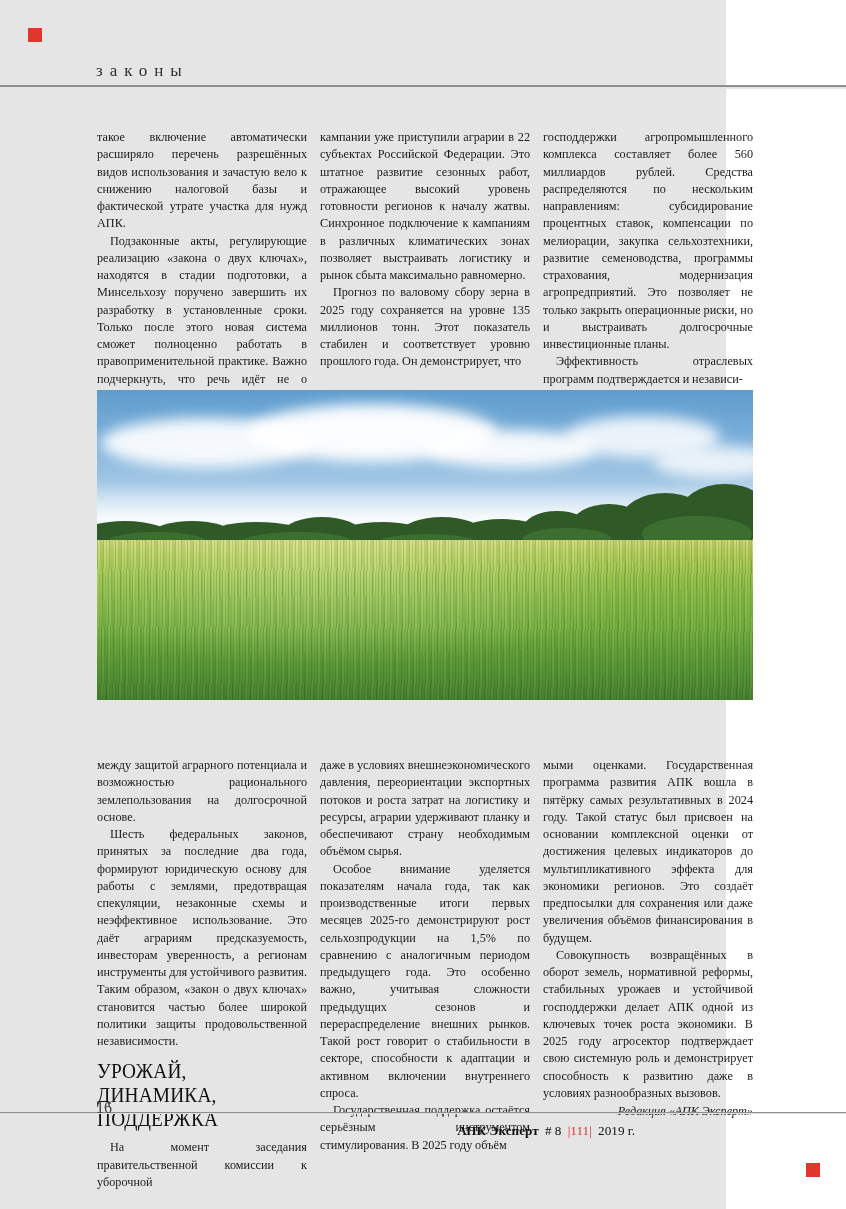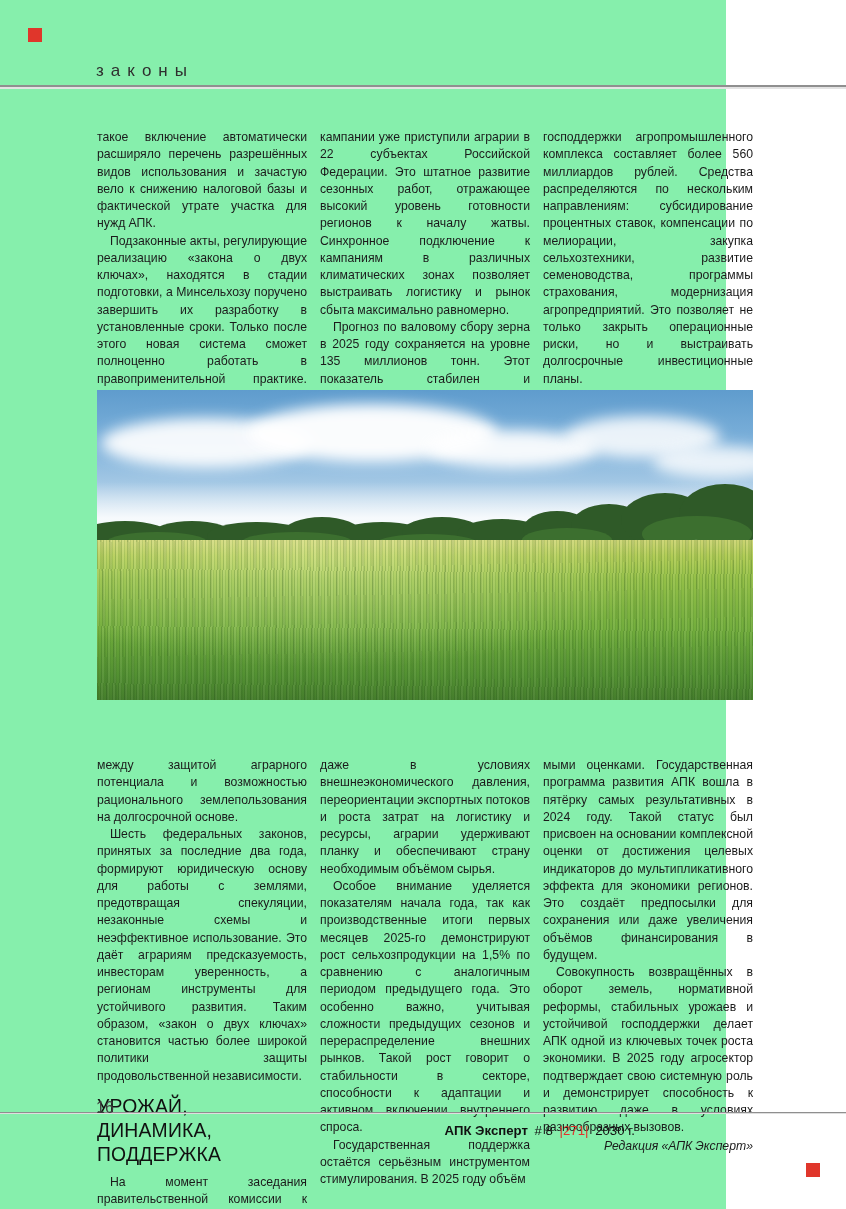--- a/index.html
+++ b/index.html
@@ -1,17 +1,17 @@
 <!DOCTYPE html>
 <html lang="ru"><head>
 <meta charset="utf-8">
 <style>
   html,body{margin:0;padding:0;background:#ffffff;}
   body{width:846px;height:1209px;font-family:"Liberation Sans",sans-serif;overflow:hidden;}
-  .page{position:relative;width:726px;height:1209px;background:#86efac;}
+  .page{position:relative;width:726px;height:1209px;background:#e5e5e5;font-family:Liberation Serif, serif;}
 
   .corner-mark{position:absolute;width:14px;height:14px;background:#e0362b;}
   .corner-mark.tl{left:28px;top:28px;}
   .corner-mark.br{left:806px;top:1163px;}
 
   .rubric{position:absolute;left:96px;top:61px;font-size:17px;letter-spacing:7px;color:#2f2f2f;}
   .header-rule{position:absolute;left:0;top:85px;width:846px;height:2px;background:#8f8f8f;border-bottom:2px solid #e3e3e3;}
 
   .cols{position:absolute;left:97px;width:656px;}
   .cols.top{top:128px;height:264px;overflow:hidden;}
@@ -138,19 +138,19 @@
         <p>Совокупность возвращённых в оборот земель, нормативной реформы, стабильных урожаев и устойчивой господдержки делает АПК одной из ключевых точек роста экономики. В 2025 году агросектор подтверждает свою системную роль и демонстрирует способность к развитию даже в условиях разнообразных вызовов.</p>
         <p class="byline">Редакция «АПК Эксперт»</p>
       </div>
   </section>
 
   <div class="footer-rule"></div>
   <div class="page-number">16</div>
   <div class="credit">
     <span class="b">АПК Эксперт</span>
     <span># 8</span>
-    <span class="red">|271|</span>
-    <span>2030 г.</span>
+    <span class="red">|111|</span>
+    <span>2019 г.</span>
   </div>
 
   <div class="corner-mark br"></div>
 
 </div>
 
 </body></html>

